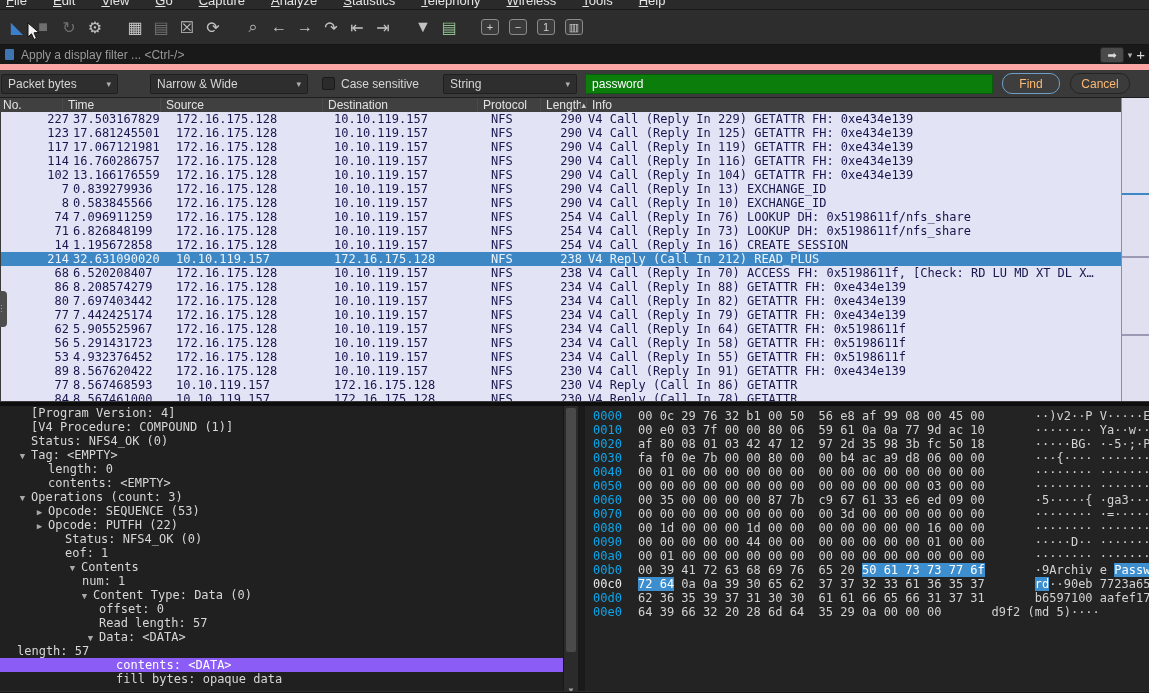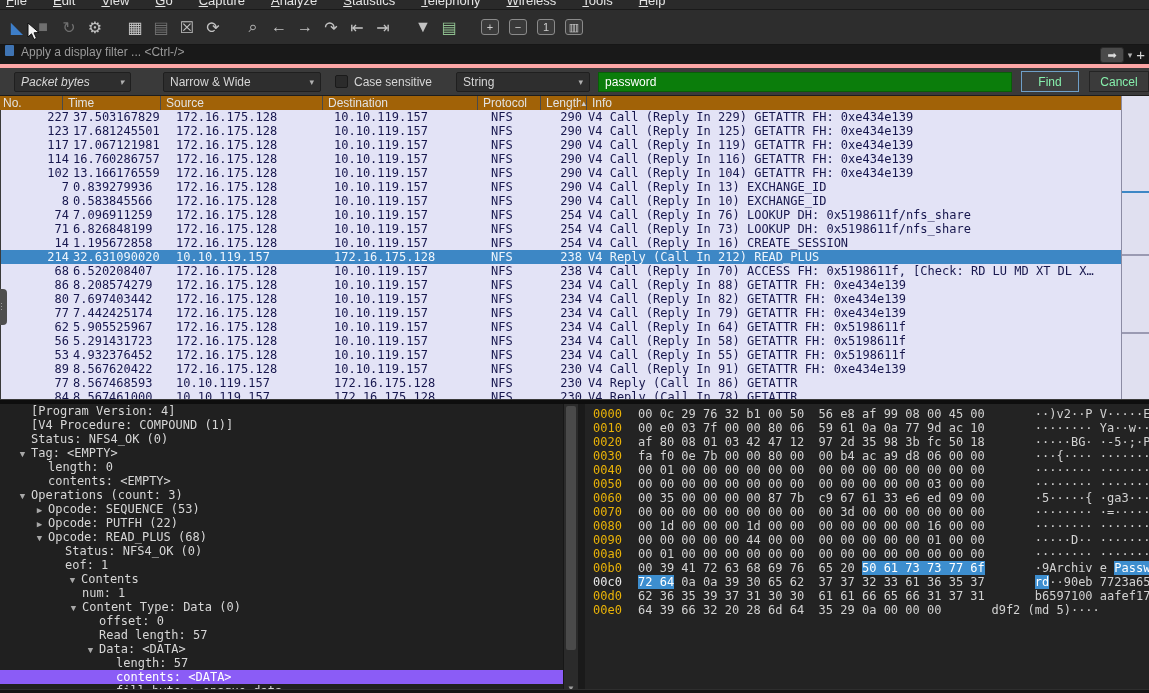--- a/index.html
+++ b/index.html
@@ -15,48 +15,48 @@
   
   .toolbar{height:34px;background:#2d2d2d;border-bottom:1px solid #161616;display:flex;align-items:center;padding-left:6px;}
   .tb-icon{width:22px;height:22px;margin-right:4px;display:flex;align-items:center;justify-content:center;
     color:#c2c2c2;font-size:16px;flex:none;}
   .tb-icon.dis{color:#6f6f6f;}
   .tb-icon.boxed{border:1px solid #8a8a8a;border-radius:3px;width:16px;height:14px;font-size:11px;margin:0 7px 0 3px;color:#cfcfcf;background:#3a3a3a;}
   .tb-gap{width:14px;flex:none;}
   .cursor{position:absolute;left:27px;top:22px;z-index:50;pointer-events:none;}
 
   
-  .filterbar{height:19px;background:#191919;border-bottom:4px solid #fca5a5;display:flex;align-items:flex-start;position:relative;}
+  .filterbar{height:19px;background:#191919;border-bottom:6px solid #fca5a5;display:flex;align-items:center;position:relative;}
   .bookmark{width:9px;height:11px;background:#3f74b3;margin:0 7px 0 5px;border-radius:1px;flex:none;}
   .filter-placeholder{color:#9a9a9a;font-size:12px;}
   .filter-right{position:absolute;right:4px;top:2px;display:flex;align-items:center;gap:4px;}
   .apply-btn{background:#4a4a4a;border:1px solid #2a2a2a;border-radius:3px;color:#dcdcdc;font-size:11px;
     padding:0 6px;height:14px;display:flex;align-items:center;}
   .caret{color:#b0b0b0;font-size:9px;}
   .add-btn{color:#d8d8d8;font-size:15px;line-height:14px;}
 
   
   .findbar{height:27px;background:#3a3a3a;border-bottom:1px solid #1d1d1d;display:flex;align-items:center;font-size:12px;color:#d6d6d6;}
   .dropdown{background:#2e2e2e;border:1px solid #1f1f1f;border-radius:2px;height:18px;display:flex;align-items:center;
     justify-content:space-between;padding:0 6px;flex:none;}
   .dropdown .caret{margin-left:10px;}
-  .dd-scope{width:103px;margin-left:14px;font-style:italic;}
+  .dd-scope{width:103px;margin-left:1px;}
   .dd-width{width:144px;margin-left:32px;}
   .checkbox{width:11px;height:11px;background:#2b2b2b;border:1px solid #1a1a1a;border-radius:2px;margin:0 6px 0 14px;flex:none;}
   .dd-type{width:120px;margin-left:24px;}
   .find-input{background:#0b7d0b;border:1px solid #085e08;color:#fff;height:18px;flex:1;margin-left:8px;
     display:flex;align-items:center;padding-left:6px;font-size:12px;}
-  .btn{height:19px;border-radius:0;display:flex;align-items:center;justify-content:center;font-size:12px;color:#86efac;flex:none;}
+  .btn{height:19px;border-radius:10px;display:flex;align-items:center;justify-content:center;font-size:12px;color:#fdba74;flex:none;}
   .btn-find{width:56px;background:#3e3e3e;border:1px solid #6f9fc8;margin-left:9px;}
-  .btn-cancel{width:58px;background:#3b3b3b;border:1px solid #242424;margin-left:10px;margin-right:0;}
+  .btn-cancel{width:58px;background:#3b3b3b;border:1px solid #242424;margin-left:10px;margin-right:19px;}
 
   
   .plist{position:relative;height:303px;background:#262626;}
   .pl-grid{display:grid;grid-template-columns:68px 101px 158px 157px 71px 26px 1fr;}
-  .pl-header{height:14px;background:#a16207;color:#e2e2e2;font-size:12px;line-height:14px;
+  .pl-header{height:14px;background:#404040;color:#e2e2e2;font-size:12px;line-height:14px;
     border-bottom:1px solid #d946ef;grid-template-columns:62px 98px 162px 155px 63px 46px 1fr;display:grid;}
   .pl-header .hcell{border-left:1px solid #4a4a4a;padding-left:5px;white-space:nowrap;overflow:hidden;}
   .pl-header .hcell:first-child{border-left:none;padding-left:3px;}
   .hdr-len{display:flex;}
   .hdr-len .lbl{overflow:hidden;flex:0 1 auto;white-space:nowrap;}
   .hdr-len .sort{flex:none;font-size:9px;line-height:14px;color:#cccccc;}
   .pl-body{position:absolute;top:14px;left:0;right:27px;bottom:0;overflow:hidden;background:#e3e3f6;border-left:1px solid #3a3a3a;}
   .prow{height:14px;line-height:14px;font-family:"DejaVu Sans Mono","Liberation Mono",monospace;font-size:12px;
     color:#17174e;white-space:nowrap;}
   .prow.sel{background:#3d87c5;color:#eef5fc;}
@@ -79,21 +79,21 @@
   .drow{height:14px;line-height:14px;font-family:"DejaVu Sans Mono","Liberation Mono",monospace;font-size:12px;
     color:#d6d6d6;white-space:nowrap;}
   .drow .exp{display:inline-block;width:17px;color:#a8a8a8;font-size:9px;text-align:center;}
   .drow.sel{background:#8b5cf6;color:#fff;}
   .d-scroll{width:14px;background:#2b2b2b;border-left:1px solid #171717;position:relative;flex:none;}
   .d-thumb{position:absolute;top:2px;left:2px;right:2px;height:244px;background:#4a4a4a;border-radius:2px;}
   .d-arrow{position:absolute;bottom:2px;left:0;right:0;text-align:center;color:#9a9a9a;font-size:8px;}
   .vgap{width:7px;background:#1a1a1a;flex:none;}
   .hexpane{flex:1;background:#232323;padding-top:3px;overflow:hidden;}
   .hrow{height:14px;line-height:14px;font-family:"DejaVu Sans Mono","Liberation Mono",monospace;font-size:12px;white-space:pre;}
-  .hrow .off{display:inline-block;width:30px;margin-left:8px;color:#eab308;}
+  .hrow .off{display:inline-block;width:30px;margin-left:8px;color:#0ea5e9;}
   .hrow .off.cur{color:#e9e9e9;}
   .hrow .hx{display:inline-block;margin-left:15px;color:#d2d2d2;}
   .hrow .as{display:inline-block;margin-left:50px;color:#d2d2d2;}
   .hl{background:#3d8ecf;color:#ffffff;}
   .bottom-strip{position:absolute;left:0;right:0;bottom:0;height:5px;background:#141414;border-top:1px solid #2e2e2e;}
 </style>
 </head>
 <body>
 
 <div class="window">
@@ -393,30 +393,29 @@
     <div class="details" id="details">
         <div class="drow" style="padding-left: 14px;"><span class="exp"></span><span>[Program Version: 4]</span></div>
         <div class="drow" style="padding-left: 14px;"><span class="exp"></span><span>[V4 Procedure: COMPOUND (1)]</span></div>
         <div class="drow" style="padding-left: 14px;"><span class="exp"></span><span>Status: NFS4_OK (0)</span></div>
         <div class="drow" style="padding-left: 14px;"><span class="exp">▼</span><span>Tag: &lt;EMPTY&gt;</span></div>
         <div class="drow" style="padding-left: 31px;"><span class="exp"></span><span>length: 0</span></div>
         <div class="drow" style="padding-left: 31px;"><span class="exp"></span><span>contents: &lt;EMPTY&gt;</span></div>
         <div class="drow" style="padding-left: 14px;"><span class="exp">▼</span><span>Operations (count: 3)</span></div>
         <div class="drow" style="padding-left: 31px;"><span class="exp">▶</span><span>Opcode: SEQUENCE (53)</span></div>
         <div class="drow" style="padding-left: 31px;"><span class="exp">▶</span><span>Opcode: PUTFH (22)</span></div>
-        <div class="drow" style="padding-left: 31px;"><span class="exp">▼</span><span>Opcode: READ_PLUS (68)</span></div>
         <div class="drow" style="padding-left: 48px;"><span class="exp"></span><span>Status: NFS4_OK (0)</span></div>
         <div class="drow" style="padding-left: 48px;"><span class="exp"></span><span>eof: 1</span></div>
         <div class="drow" style="padding-left: 64px;"><span class="exp">▼</span><span>Contents</span></div>
         <div class="drow" style="padding-left: 65px;"><span class="exp"></span><span>num: 1</span></div>
-        <div class="drow" style="padding-left: 65px;"><span class="exp">▼</span><span>Content Type: Data (0)</span></div>
+        <div class="drow" style="padding-left: 65px; margin-left: 11px;"><span class="exp">▼</span><span>Content Type: Data (0)</span></div>
         <div class="drow" style="padding-left: 82px;"><span class="exp"></span><span>offset: 0</span></div>
         <div class="drow" style="padding-left: 82px;"><span class="exp"></span><span>Read length: 57</span></div>
         <div class="drow" style="padding-left: 82px;"><span class="exp">▼</span><span>Data: &lt;DATA&gt;</span></div>
-        <div class="drow" style="padding-left: 99px;"><span class="exp"></span><span>length: 57</span></div>
+        <div class="drow" style=""><span class="exp"></span><span>length: 57</span></div>
         <div class="drow sel" style="padding-left: 99px;"><span class="exp"></span><span>contents: &lt;DATA&gt;</span></div>
         <div class="drow" style="padding-left: 99px;"><span class="exp"></span><span>fill bytes: opaque data</span></div>
       </div>
     <div class="d-scroll">
       <div class="d-thumb"></div>
       <div class="d-arrow">▼</div>
     </div>
     <div class="vgap"></div>
     <div class="hexpane" id="hexpane">
         <div class="hrow"><span class="off">0000</span><span class="hx"><span>00 0c 29 76 32 b1 00 50  56 e8 af 99 08 00 45 00</span></span><span class="as"><span>··)v2··P V·····E·</span></span></div>

